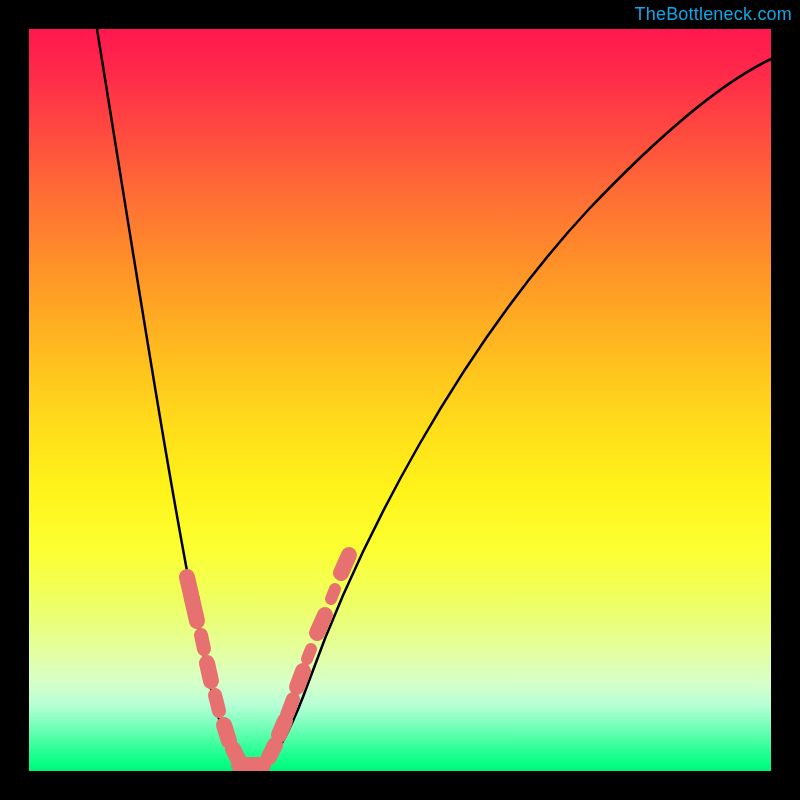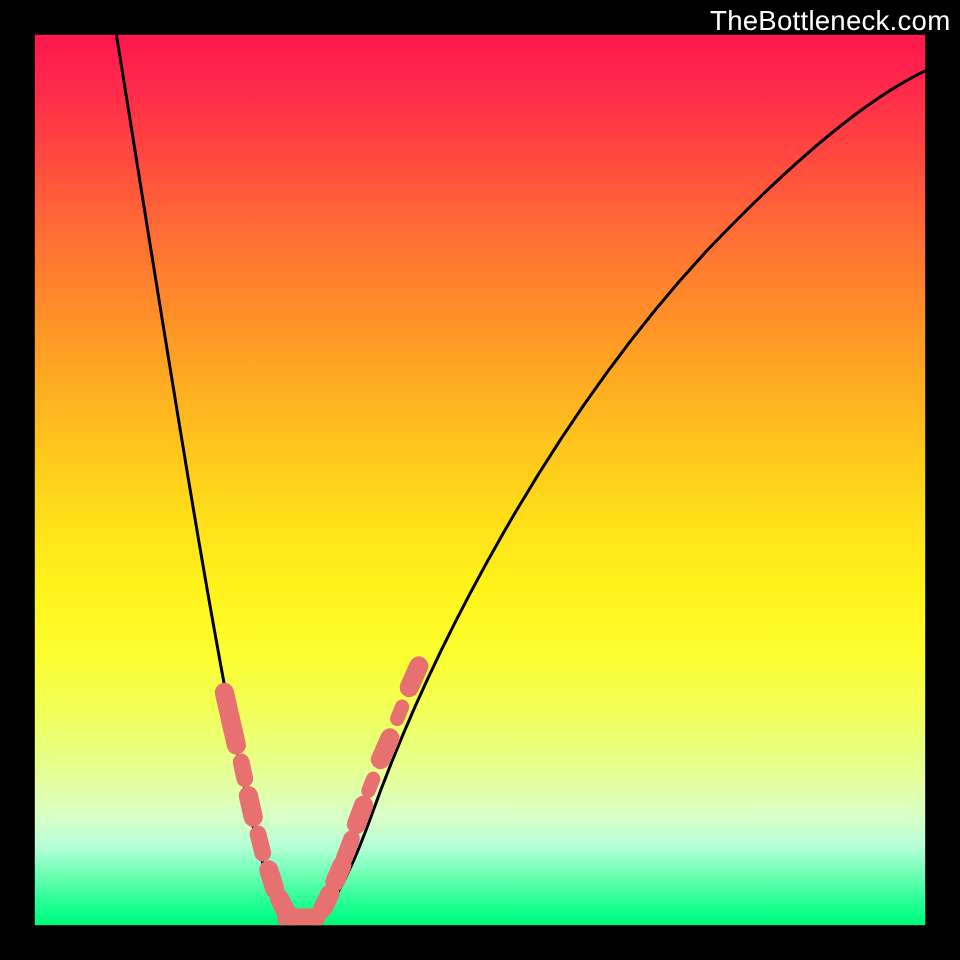--- a/index.html
+++ b/index.html
@@ -37,22 +37,22 @@
       #5effae 95%,
       #2fff98 97%,
       #06ff84 99%,
       #00f57a 100%
     );
   }
   .watermark {
     position: absolute;
     top: 4px;
     right: 8px;
-    color: #ffffff;
-    font-size: 23px;
+    color: #0ea5e9;
+    font-size: 18px;
     font-weight: 500;
     letter-spacing: 0.2px;
     user-select: none;
   }
   svg.plot {
     position: absolute;
     left: 0;
     top: 0;
     width: 742px;
     height: 742px;

